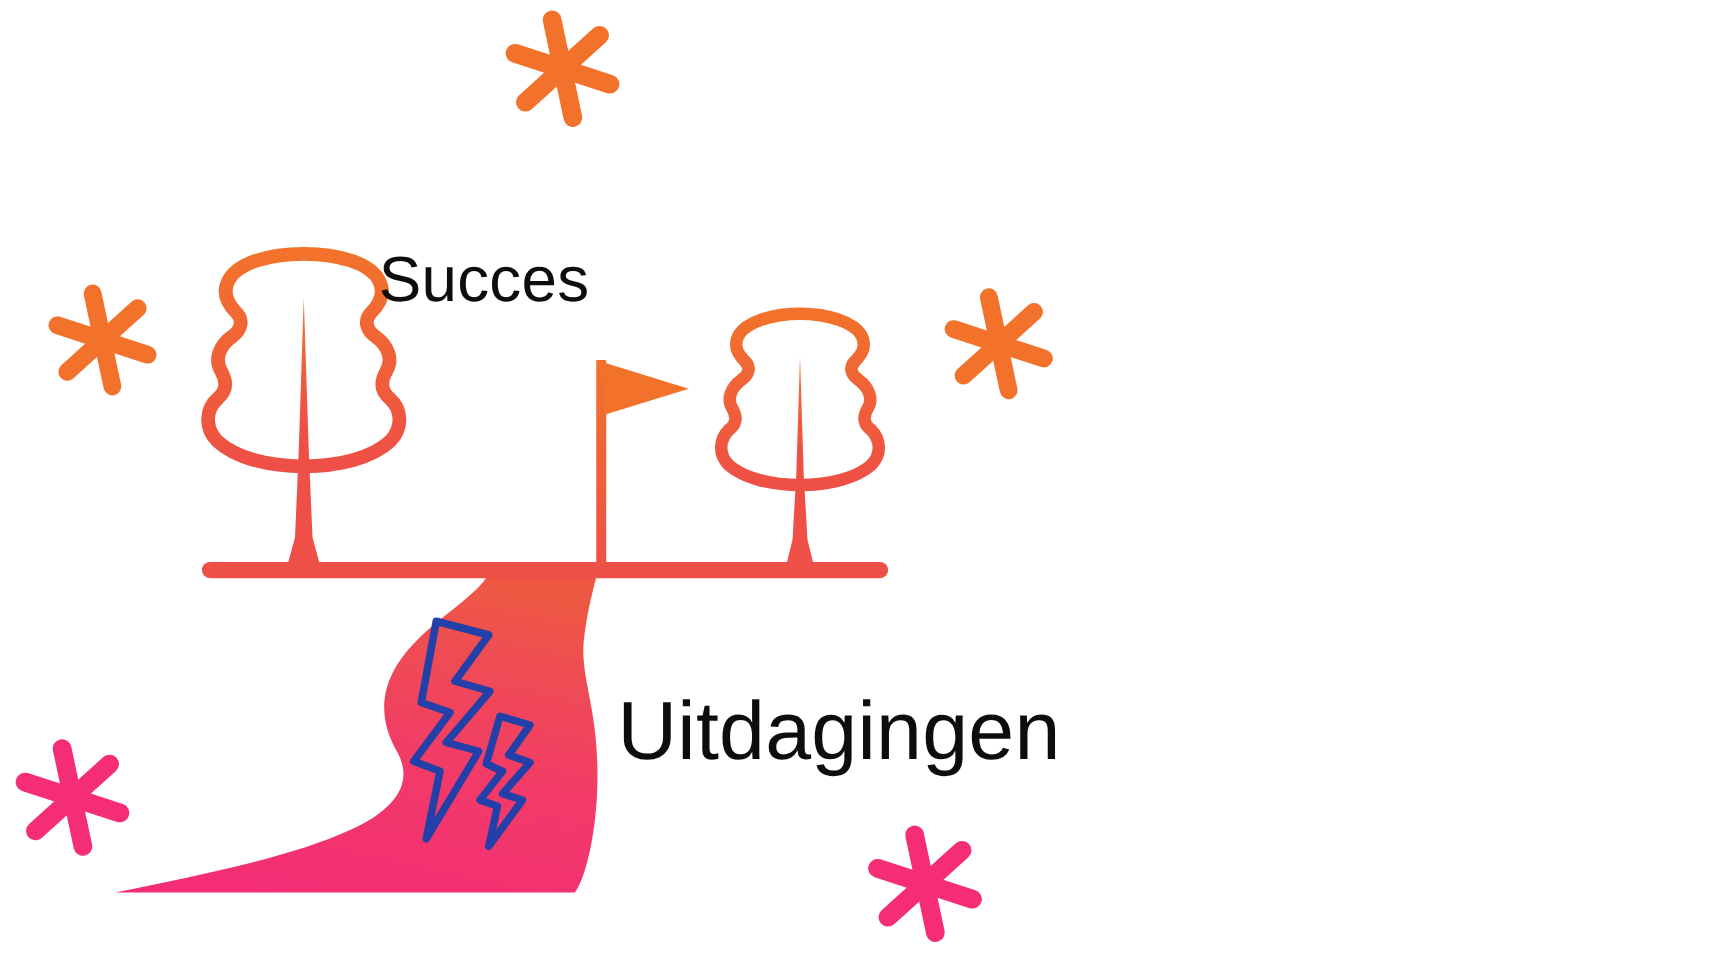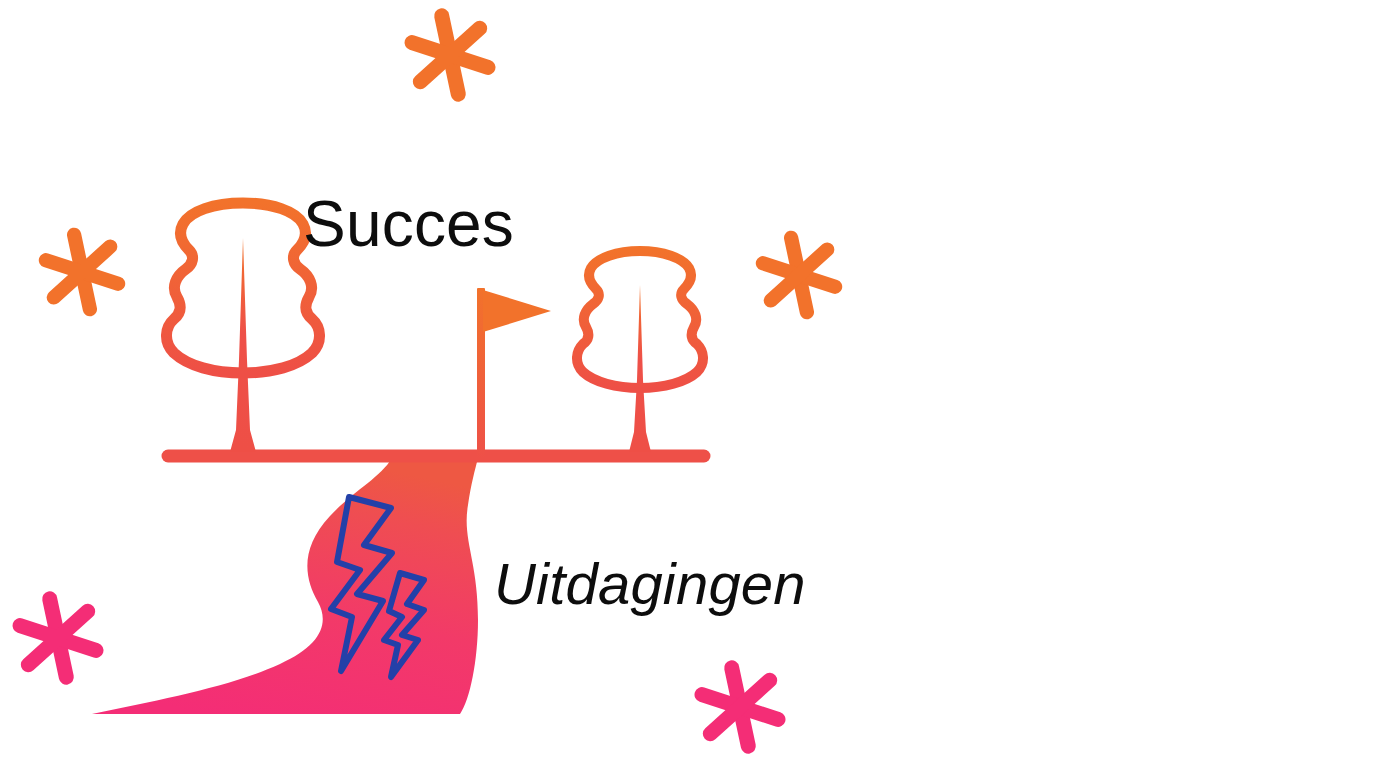--- a/index.html
+++ b/index.html
@@ -32,29 +32,28 @@
     position: absolute;
     color: #0d0d0d;
     font-family: "Liberation Sans", sans-serif;
     font-weight: 400;
     white-space: nowrap;
     letter-spacing: 0.2px;
   }
   #label-succes {
     left: 303px;
     top: 192px;
-    font-size: 64px;
+    font-size: 51px;
     line-height: 64px;
   }
   #label-uitdagingen {
     left: 494px;
     top: 552px;
-    font-size: 58px;
+    font-size: 66px;
     line-height: 64px;
-    font-style: italic;
   }
 </style>
 </head>
 <body>
 
 <div id="scene">
 
   <svg id="scene-svg" viewBox="0 0 1376 768" xmlns="http://www.w3.org/2000/svg">
     <defs>
       <linearGradient id="gradTree" x1="0" y1="0" x2="0" y2="1">

